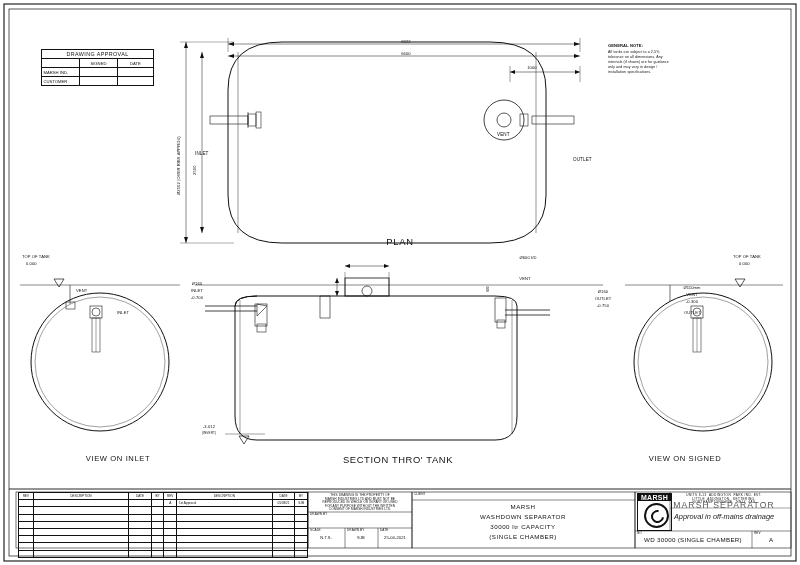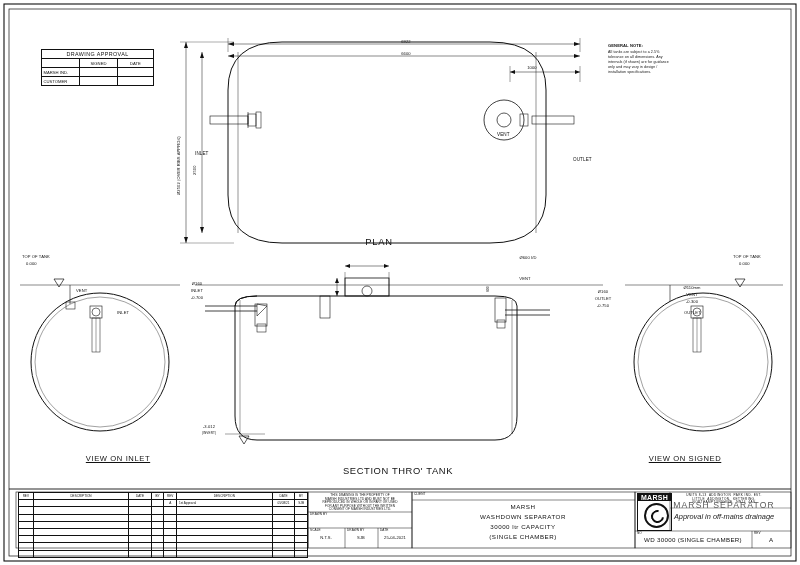--- a/index.html
+++ b/index.html
@@ -11,21 +11,21 @@
   .txt{position:absolute;font-family:"Liberation Sans","DejaVu Sans",sans-serif;
        color:#111;white-space:pre;line-height:1.12;letter-spacing:.1px;}
   .c{ text-align:center; transform:translateX(-50%);}
   .l{ text-align:left;}
   .vert{transform-origin:0 0;}
   .t3{font-size:3.1px;}
   .t35{font-size:3.6px;}
   .t4{font-size:4.1px;}
   .t45{font-size:4.6px;}
   .t6{font-size:6.2px;}
-  .t75{font-size:7.6px;text-decoration:underline;}
+  .t75{font-size:7.6px;}
   .t9{font-size:9.4px;}
   .bold{font-weight:bold;}
   table{border-collapse:collapse;}
   .grid td,.grid th{border:0.6px solid #111;padding:0;font-size:4.2px;
        font-weight:normal;text-align:center;color:#111;}
   .approval{position:absolute;left:41px;top:49px;width:113px;}
   .approval td,.approval th{height:8px;}
   .noteblk{position:absolute;left:608px;top:44px;width:100px;}
   .revtab{position:absolute;left:18px;top:492px;width:290px;}
   .revtab td,.revtab th{height:6.2px;font-size:3.1px;}
@@ -97,21 +97,21 @@
   <div class="txt t4 c" style="left:406px;top:40px">6922</div>
   <div class="txt t4 c" style="left:406px;top:52px">6600</div>
   <div class="txt t4 c" style="left:532px;top:66px">1000</div>
 
   <div class="txt t4 vert" style="left:177px;top:195px;transform:rotate(-90deg);">Ø2502 (OVER RIBS APPROX)</div>
   <div class="txt t4 vert" style="left:193px;top:175px;transform:rotate(-90deg);">2500</div>
 
   <div class="txt t45 l" style="left:195px;top:151px">INLET</div>
   <div class="txt t45 l" style="left:573px;top:157px">OUTLET</div>
   <div class="txt t45 l" style="left:497px;top:132px">VENT</div>
-  <div class="txt t9 c" style="left:379px;top:237px;letter-spacing:.7px">PLAN</div>
+  <div class="txt t9 c" style="left:400px;top:237px;letter-spacing:.7px">PLAN</div>
 
   <svg class="abs" style="left:20px;top:258px" width="165" height="200">
 
     <line x1="0" y1="27" x2="160" y2="27" stroke="#111" stroke-width="0.5"></line>
     <path d="M34 21 l10 0 l-5 8 z" fill="none" stroke="#111" stroke-width="0.7"></path>
 
     <circle cx="80" cy="104" r="69" fill="none" stroke="#111" stroke-width="1.0"></circle>
     <circle cx="80" cy="104" r="65" fill="none" stroke="#111" stroke-width="0.4"></circle>
 
     <line x1="50" y1="27" x2="50" y2="46" stroke="#111" stroke-width="0.6"></line>
@@ -173,21 +173,21 @@
   <div class="txt t4 c" style="left:197px;top:289px">INLET</div>
   <div class="txt t4 c" style="left:197px;top:296px">-0.700</div>
 
   <div class="txt t4 c" style="left:603px;top:290px">Ø160</div>
   <div class="txt t4 c" style="left:603px;top:297px">OUTLET</div>
   <div class="txt t4 c" style="left:603px;top:304px">-0.750</div>
 
   <div class="txt t4 c" style="left:209px;top:425px">-3.012</div>
   <div class="txt t3 c" style="left:209px;top:432px">(INVERT)</div>
 
-  <div class="txt t9 c" style="left:398px;top:466px;letter-spacing:.6px">SECTION THRO' TANK</div>
+  <div class="txt t9 c" style="left:398px;top:455px;letter-spacing:.6px">SECTION THRO' TANK</div>
 
   <svg class="abs" style="left:615px;top:258px" width="170" height="200">
     <line x1="10" y1="27" x2="168" y2="27" stroke="#111" stroke-width="0.5"></line>
     <path d="M120 21 l10 0 l-5 8 z" fill="none" stroke="#111" stroke-width="0.7"></path>
     <circle cx="88" cy="104" r="69" fill="none" stroke="#111" stroke-width="1.0"></circle>
     <circle cx="88" cy="104" r="65" fill="none" stroke="#111" stroke-width="0.4"></circle>
 
     <line x1="55" y1="27" x2="55" y2="44" stroke="#111" stroke-width="0.6"></line>
 
     <rect x="76" y="48" width="12" height="12" fill="none" stroke="#111" stroke-width="0.6"></rect>

